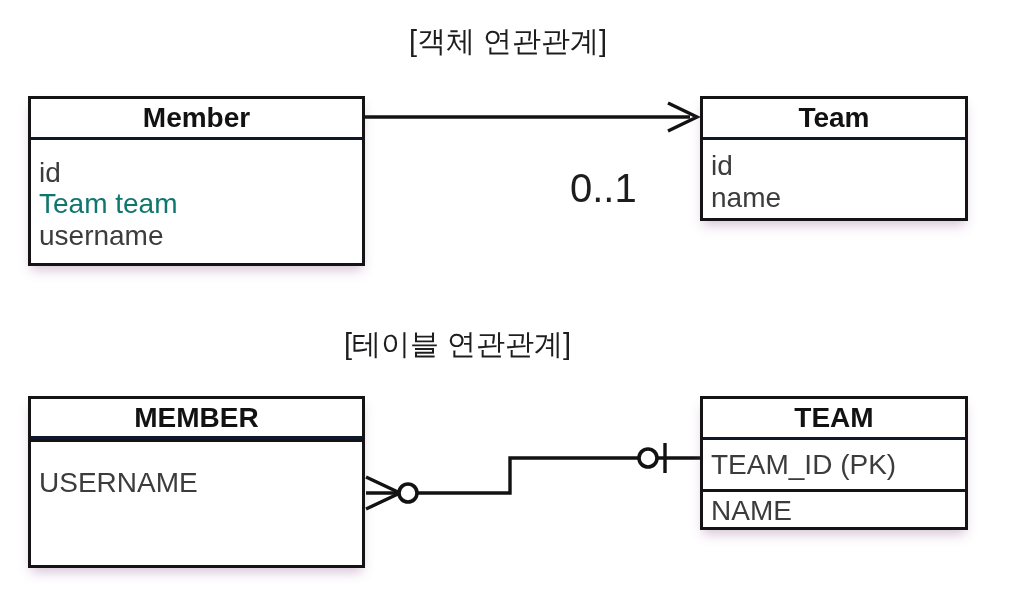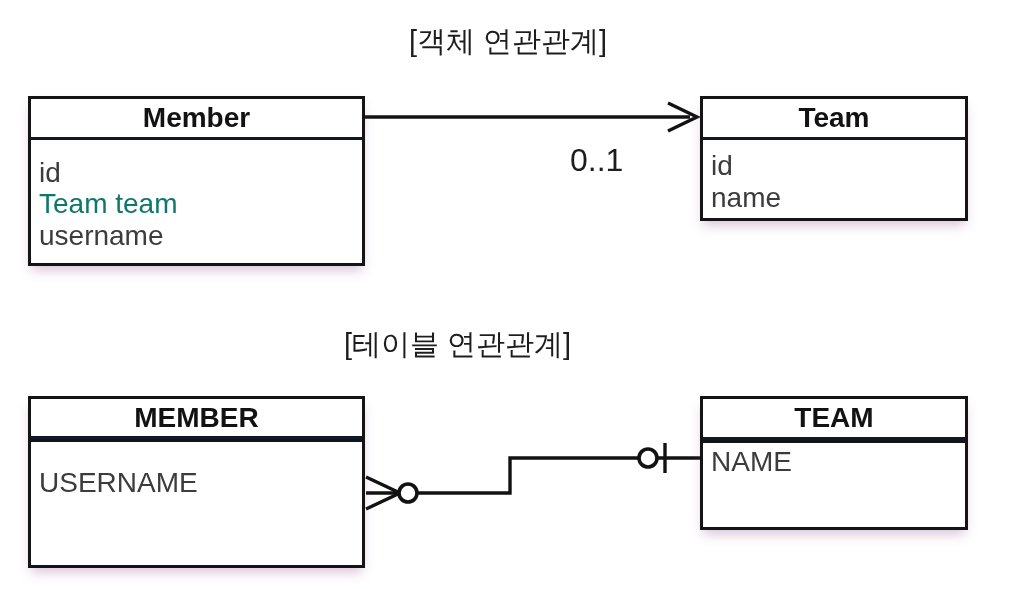--- a/index.html
+++ b/index.html
@@ -106,23 +106,24 @@
     stroke-width: 3.4;
   }
   .conn-circle {
     fill: #ffffff;
     stroke: #121212;
     stroke-width: 3.6;
   }
   .assoc-label {
     position: absolute;
     color: #1d1d1f;
-    font-size: 32px;
+    font-size: 40px;
     white-space: nowrap;
     z-index: 2;
+    margin-top: 24px;
   }
 </style>
 </head>
 <body>
 
 <div id="canvas">
 
   <div class="section-title" id="title-1" style="left:0; top:22px; width:1016px;">[객체 연관관계]</div>
 
   <svg class="connector-svg">
@@ -168,18 +169,21 @@
 
   <div class="box" id="member-table">
     <div class="box-header">MEMBER</div>
     <div class="box-section sec-2 div-top">
       <div class="attr">USERNAME</div>
     </div>
   </div>
 
   <div class="box" id="team-table">
     <div class="box-header">TEAM</div>
+    <div class="box-section sec-1">
+      <div class="attr">TEAM_ID (PK)</div>
+    </div>
     <div class="box-section sec-2 div-top">
       <div class="attr">NAME</div>
     </div>
   </div>
 
 </div>
 
 </body></html>

